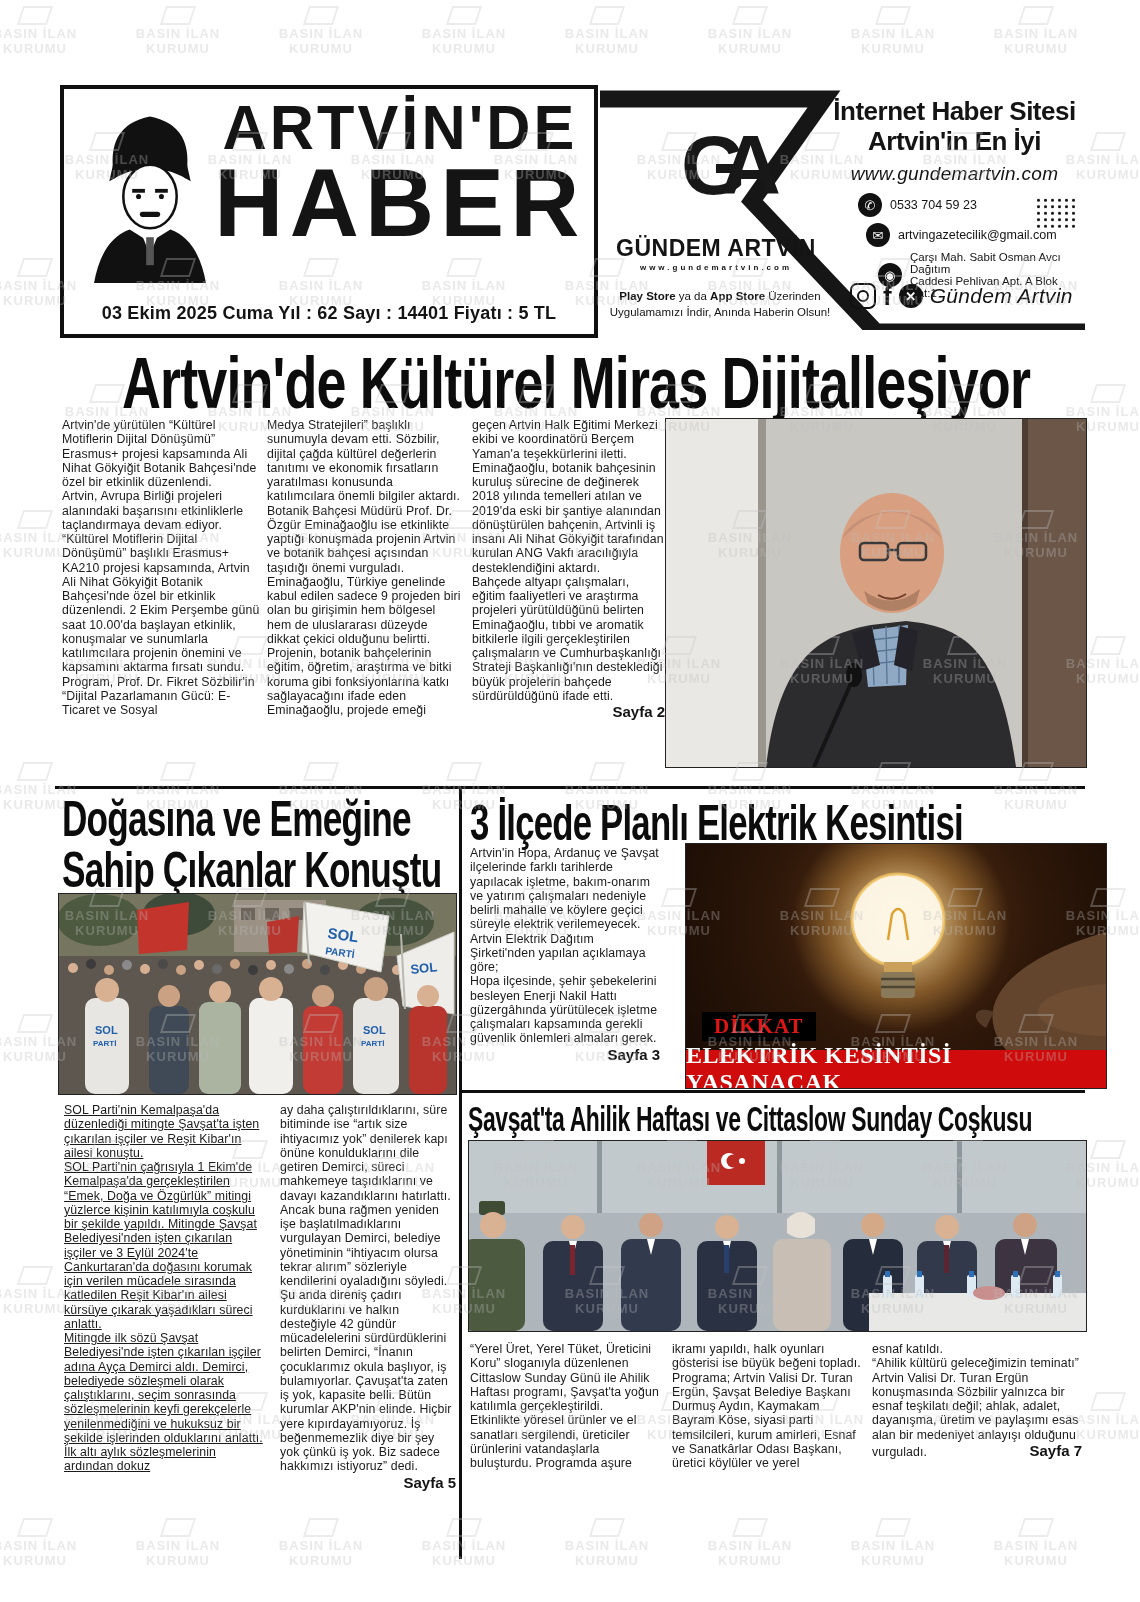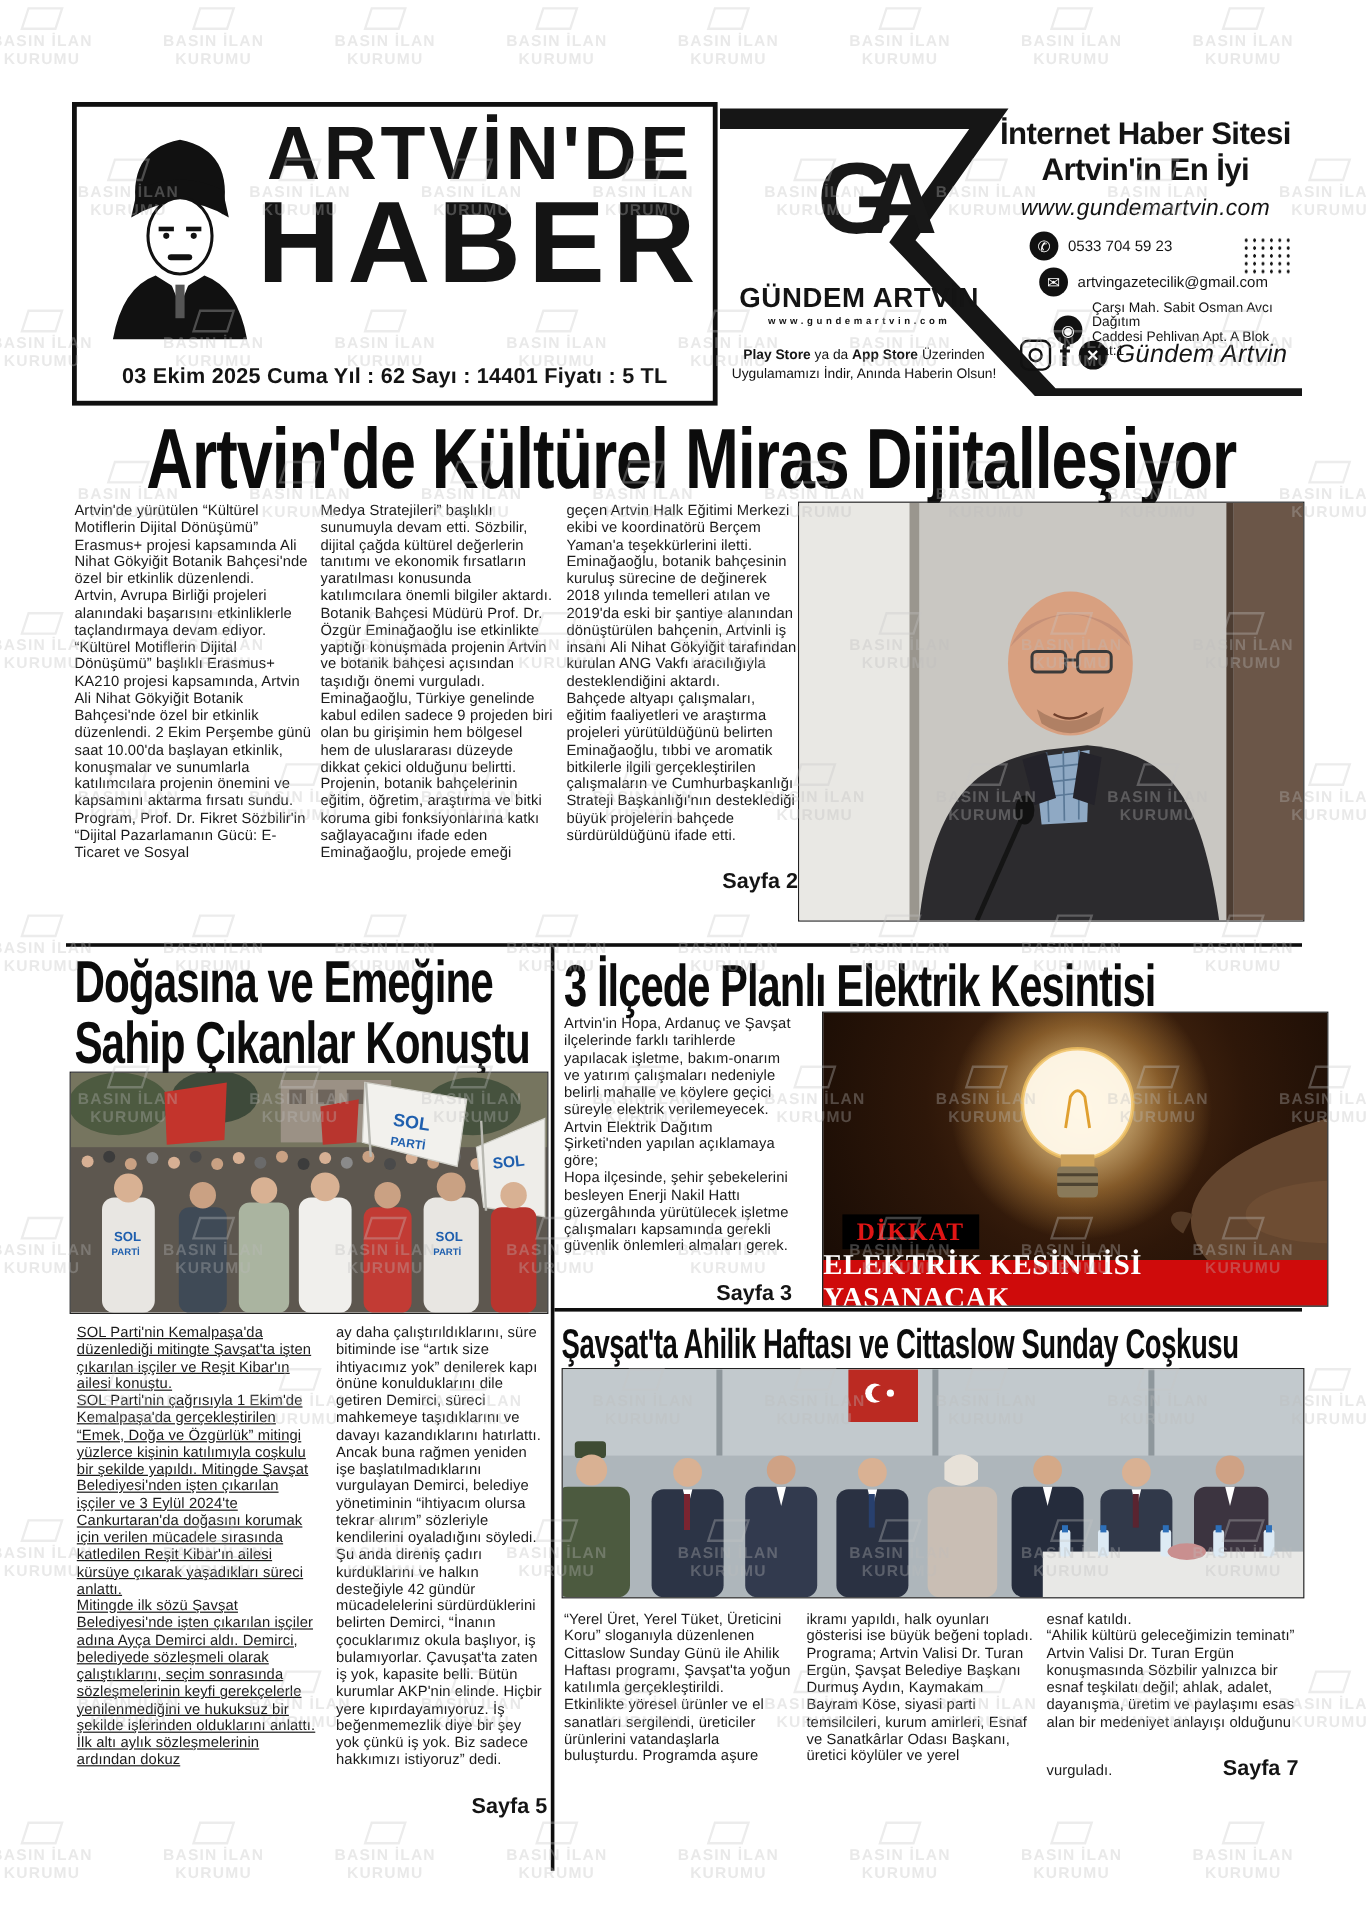--- a/index.html
+++ b/index.html
@@ -47,21 +47,21 @@
   .h-main{left:55px;top:342px;width:1030px;text-align:center;font-weight:700;font-size:62px;white-space:nowrap;
           transform:scale(.87,1.15);transform-origin:center top;letter-spacing:-1px;z-index:10;color:#0c0c0c;}
   .h-big{font-weight:700;font-size:44px;white-space:nowrap;transform-origin:left top;letter-spacing:-1px;color:#0c0c0c;z-index:10;}
   .h-miting{left:62px;top:795px;transform:scale(.80,1.12);line-height:1.02;}
   .h-elektrik{left:470px;top:795px;transform:scale(.79,1.12);}
   .h-ahilik{left:468px;top:1100px;font-weight:700;font-size:31px;white-space:nowrap;
             transform:scale(.74,1.12);transform-origin:left top;letter-spacing:-.5px;z-index:10;color:#0c0c0c;}
 
   
   .col{z-index:10;font-size:12.3px;line-height:1.16;white-space:pre-line;color:#1b1b1b;letter-spacing:.1px;}
-  .page-ref{font-weight:700;font-size:18px;text-align:right;margin-top:21px;}
+  .page-ref{font-weight:700;font-size:15px;text-align:right;margin-top:0;}
   .ref-row{display:flex;justify-content:space-between;align-items:baseline;}
 
   
   .rule-h1{left:55px;top:786px;width:1030px;height:3px;background:#0e0e0e;z-index:12;}
   .rule-v{left:459px;top:789px;width:3px;height:770px;background:#0e0e0e;z-index:12;}
   .rule-h2{left:462px;top:1090px;width:623px;height:3px;background:#0e0e0e;z-index:12;}
 
   
   .photo{z-index:10;overflow:hidden;border:1px solid #222;}
   .bulb-photo{background:radial-gradient(circle at 52% 30%, #5a3416 0%, #2e1709 48%, #150a04 100%);margin-left:20px;}

